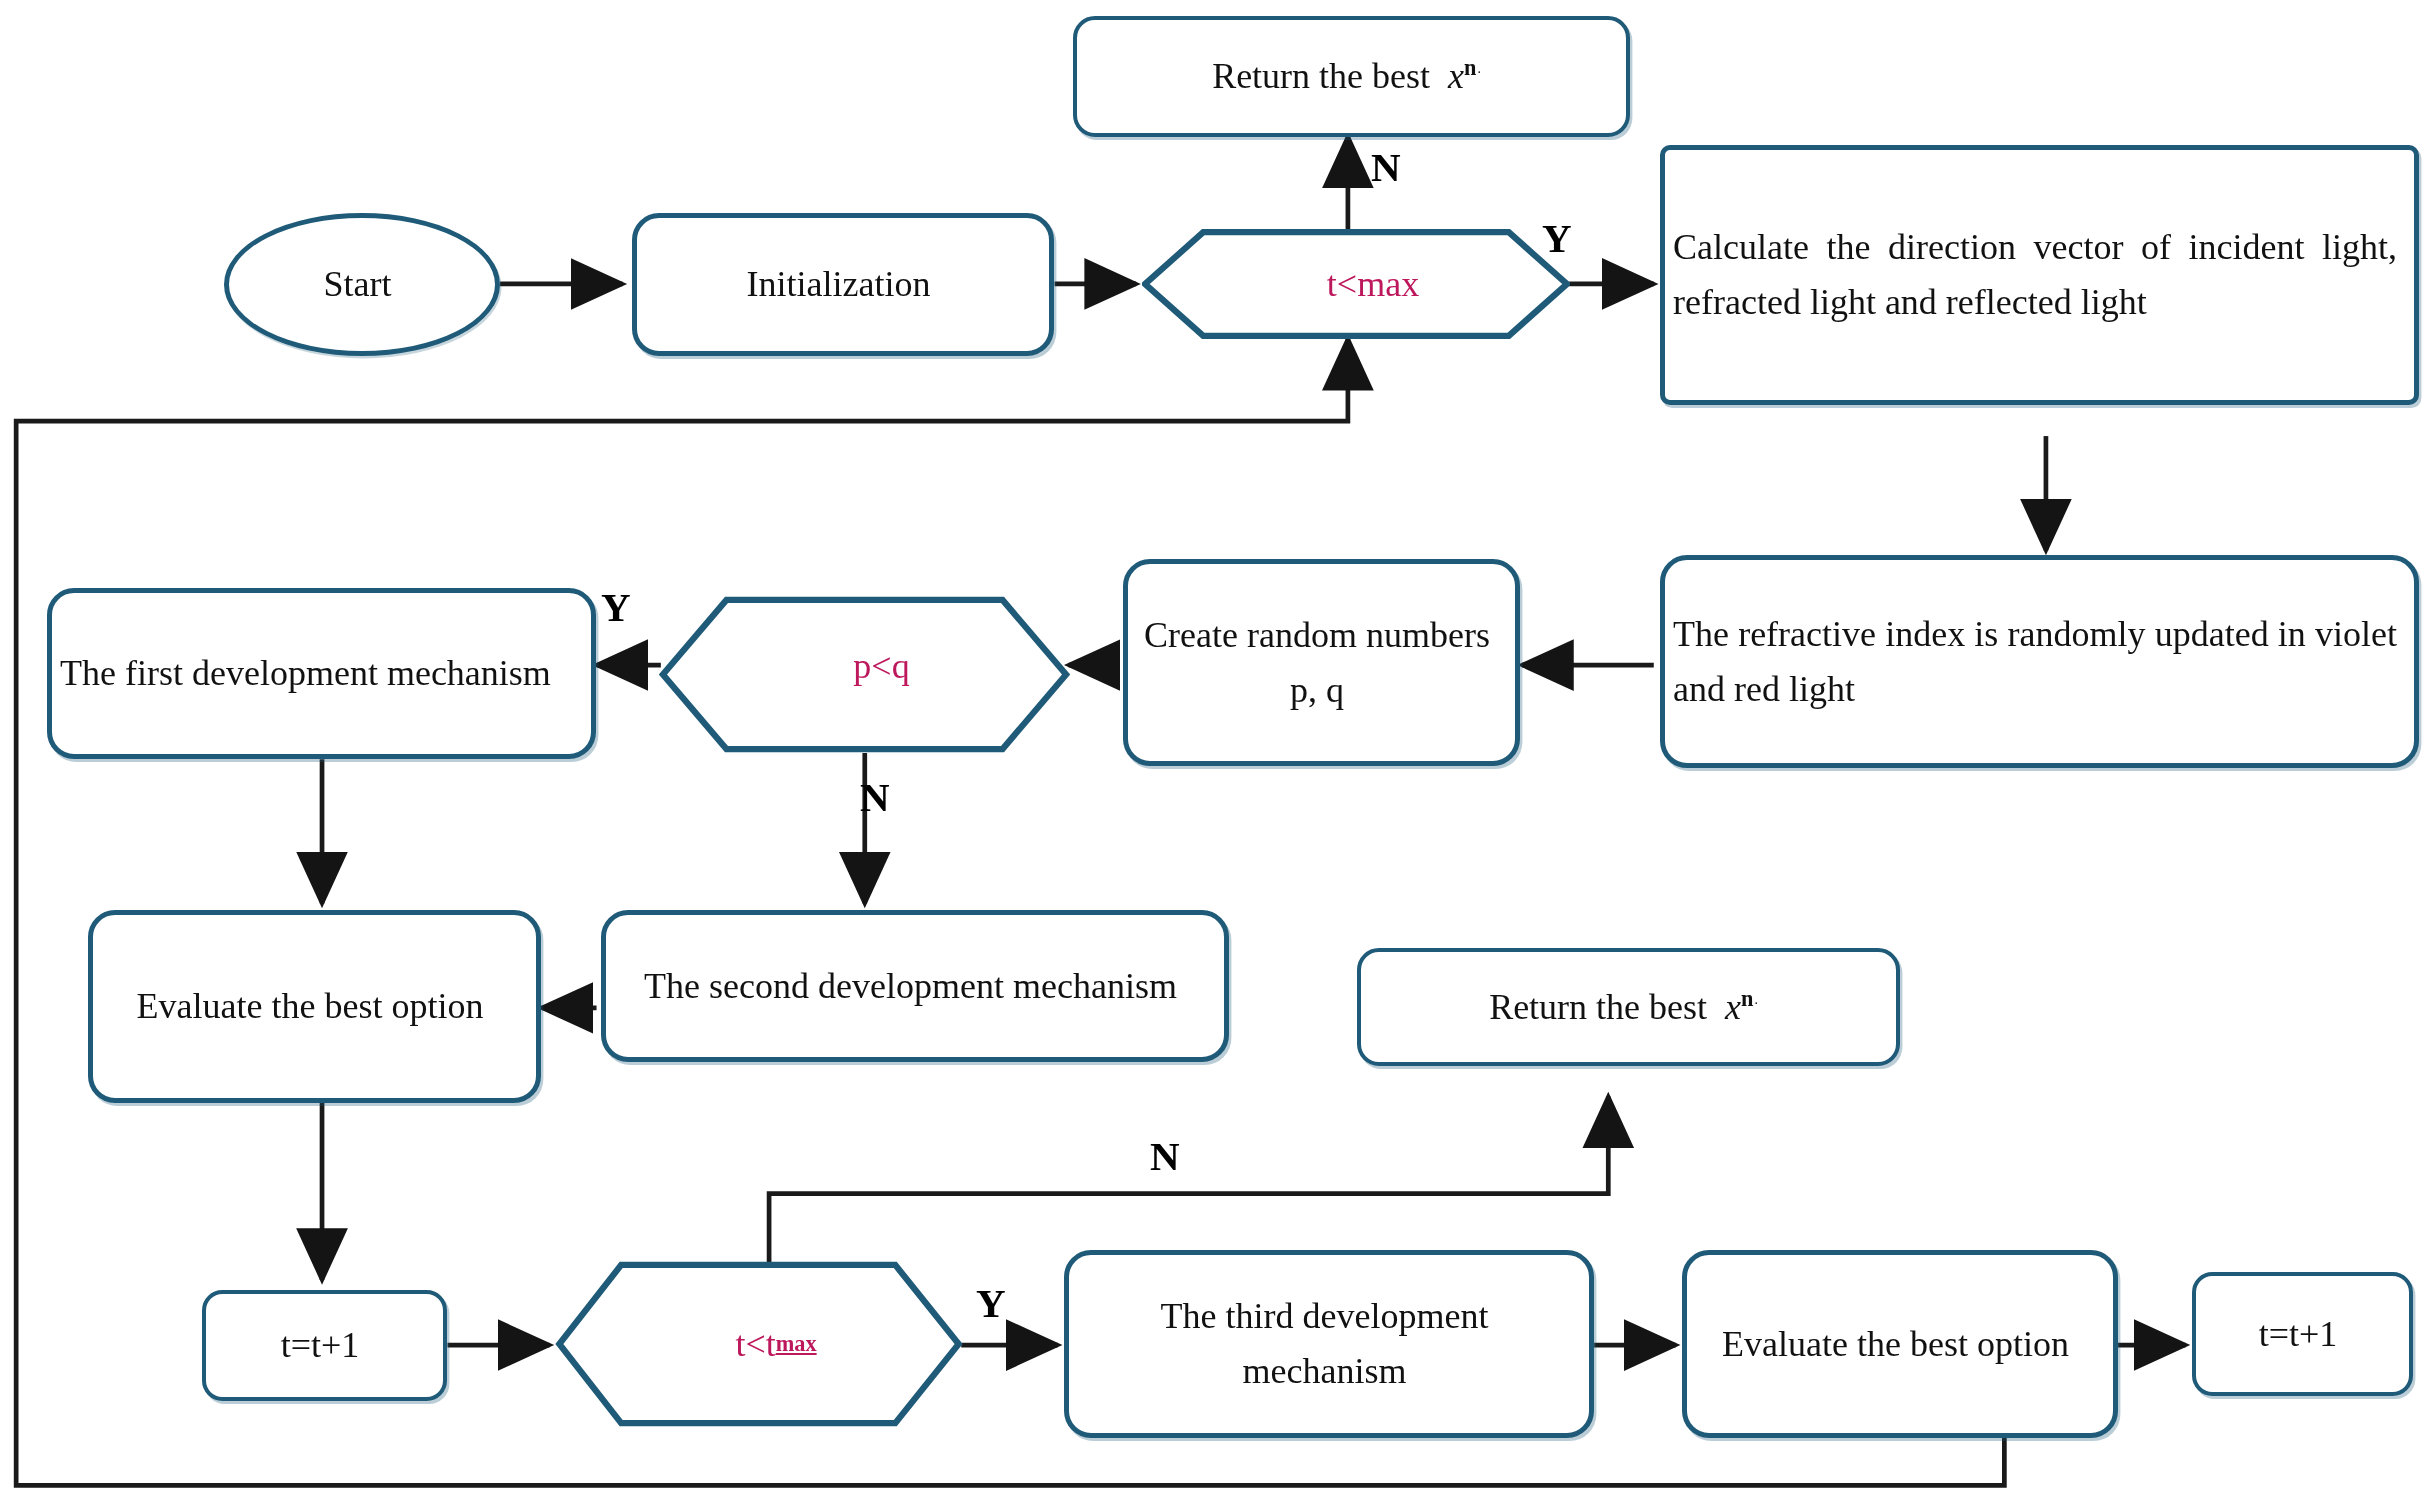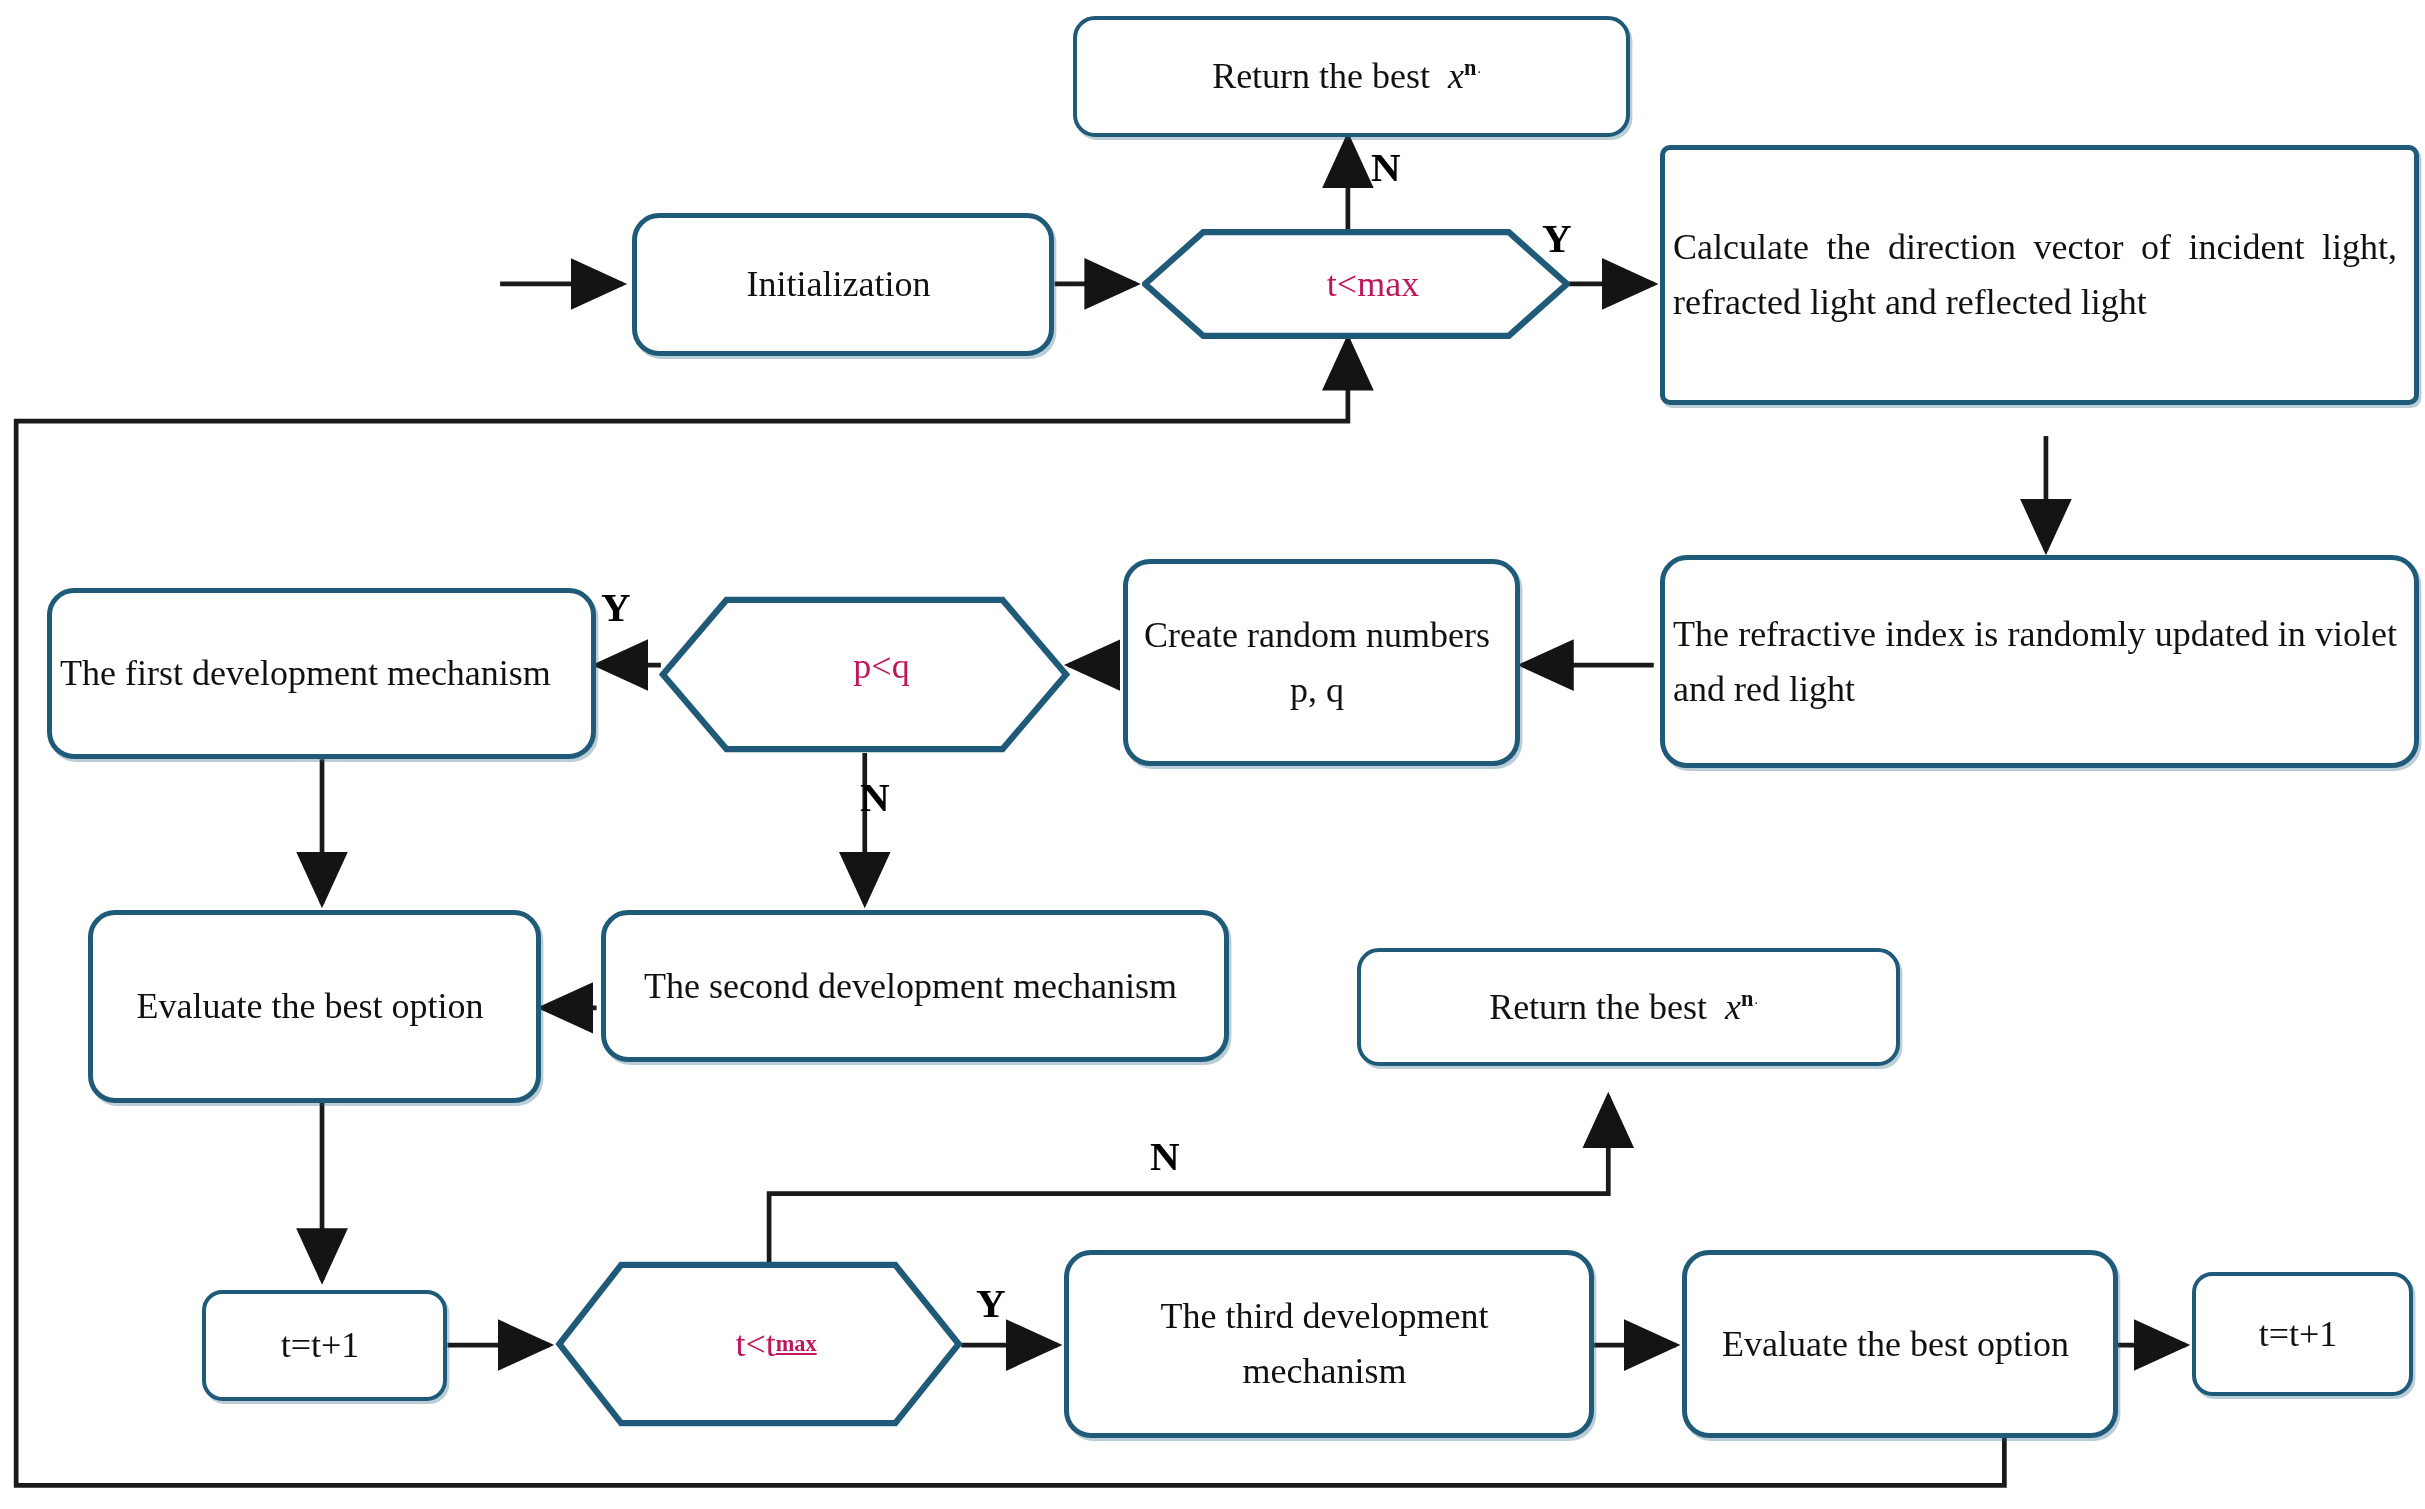--- a/index.html
+++ b/index.html
@@ -166,20 +166,23 @@
       <path d="M2555,1780 L2555,1894 L20,1894 L20,537 L1718,537 L1718,432"></path>
     </g>
   </svg>
 
   <div class="node rbox thin" style="left:1073px; top:15.7px; width:557px; height:121px;">
     <span class="txt center f46">
       <span>Return the best</span>&nbsp;&nbsp;<span class="mathvar">x</span><span class="sup">n</span><span class="primedot">˙</span>
     </span>
   </div>
 
+  <div class="node ellipse" style="left:224px; top:213px; width:276px; height:143px;">
+    <span class="txt center f46">Start</span>
+  </div>
 
   <div class="node rbox" style="left:632px; top:213px; width:422px; height:143px;">
     <span class="txt center f46">Initialization</span>
   </div>
 
   <div class="hexwrap" style="left:1142px; top:229px; width:428px; height:110px;">
     <svg width="428" height="110" viewBox="0 0 545 140" xmlns="http://www.w3.org/2000/svg">
       <polygon points="78,4 467,4 541,70 467,136 78,136 4,70" fill="#ffffff" stroke="#1f5b79" stroke-width="8"></polygon>
     </svg>
     <div class="hexlabel f46">t&lt;max</div>

